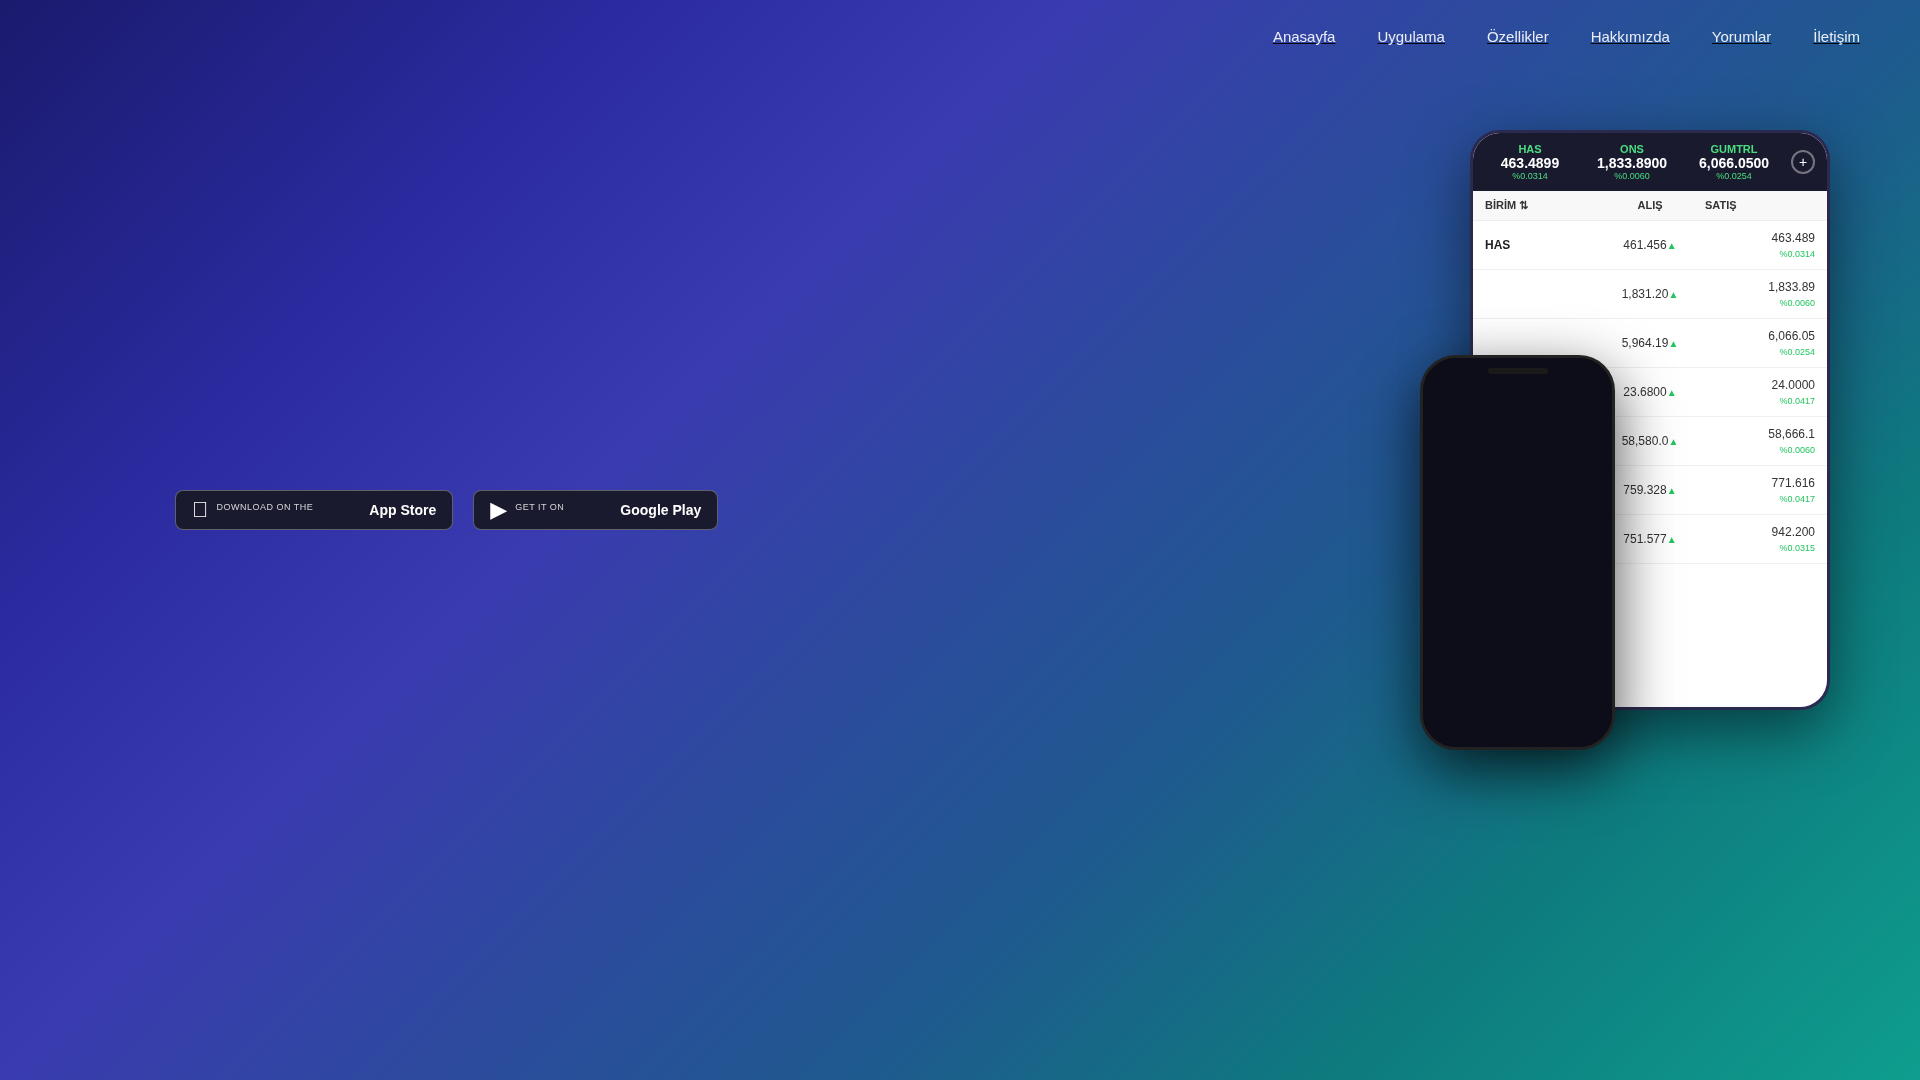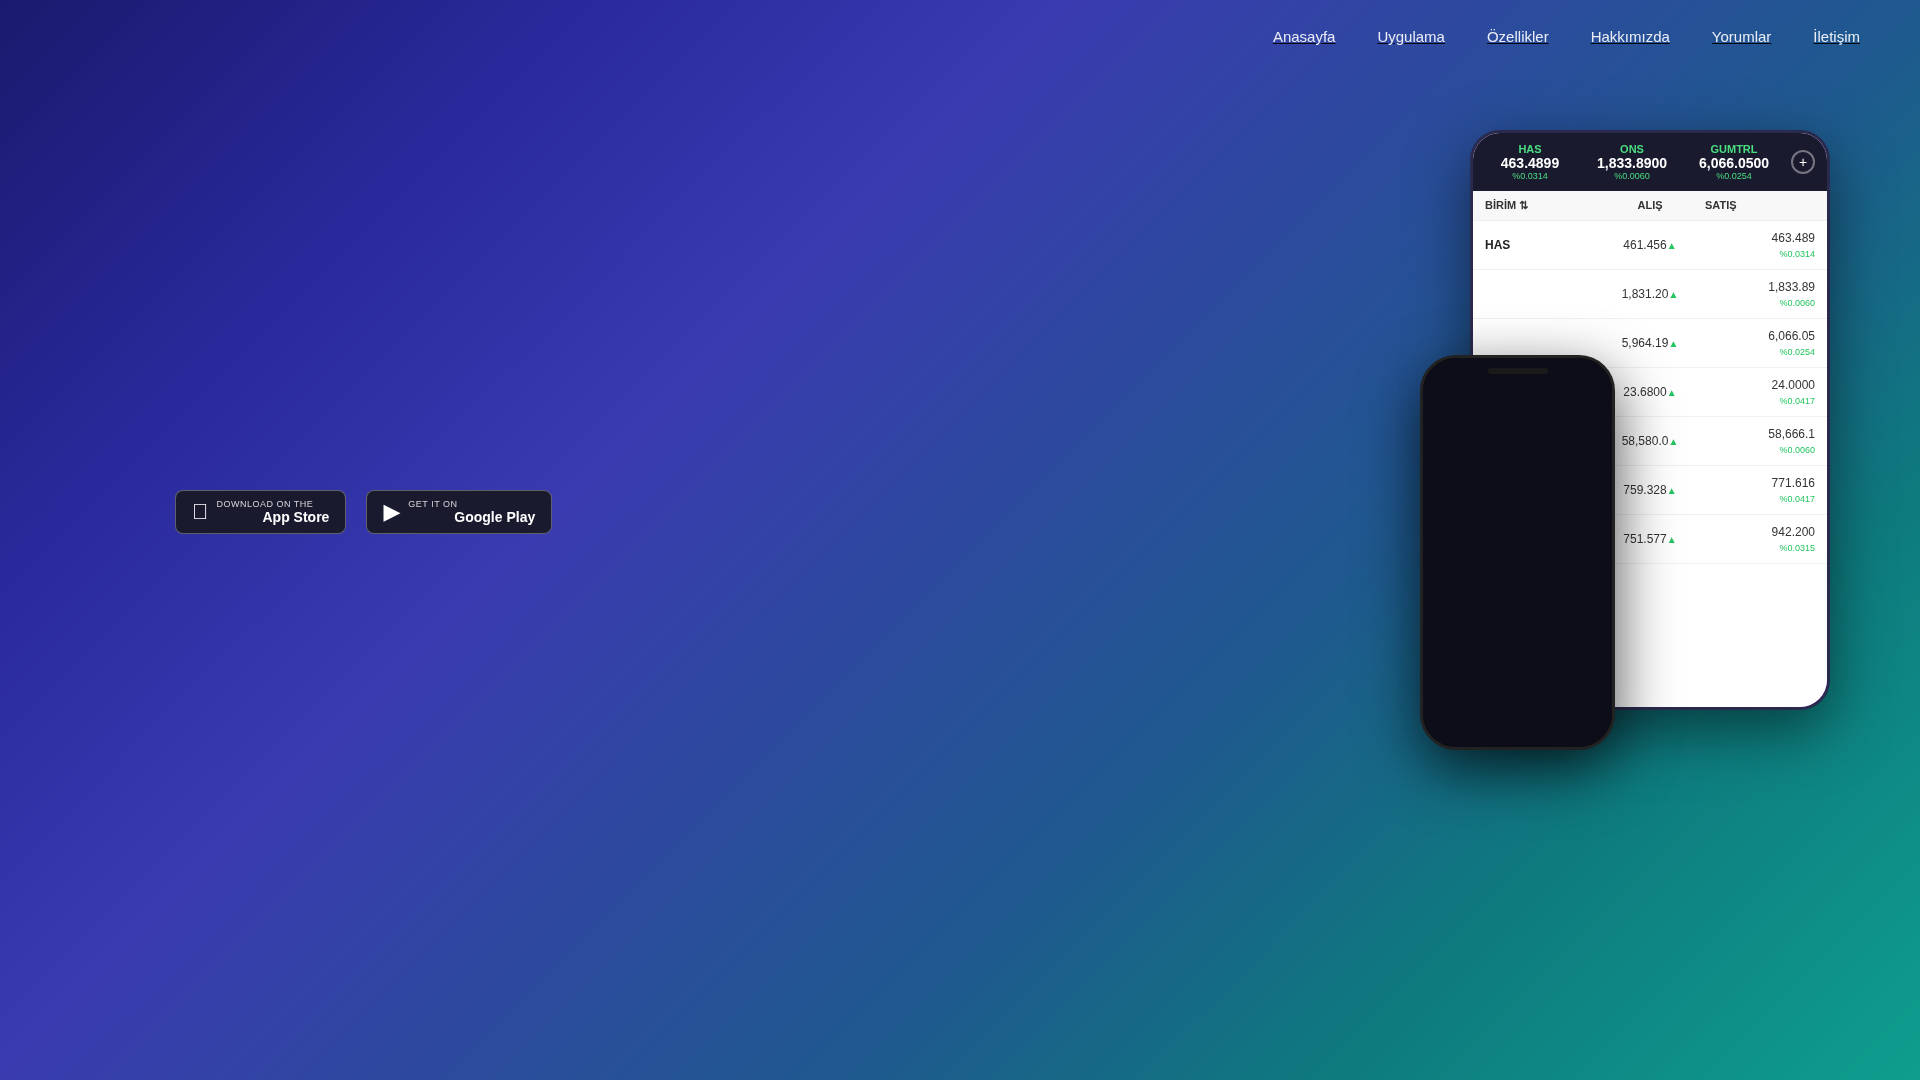--- a/index.html
+++ b/index.html
@@ -51,21 +51,22 @@
       color: #fff;
       cursor: pointer;
       min-width: 140px;
     }
     .store-btn .store-icon {
       font-size: 22px;
       line-height: 1;
     }
     .store-btn .store-text {
       display: flex;
-      flex-direction: column;
+      flex-direction: row;
+      gap: 10px;
     }
     .store-btn .store-sub {
       font-size: 9px;
       opacity: 0.8;
       text-transform: uppercase;
       letter-spacing: 0.5px;
     }
     .store-btn .store-name {
       font-size: 14px;
       font-weight: 600;

